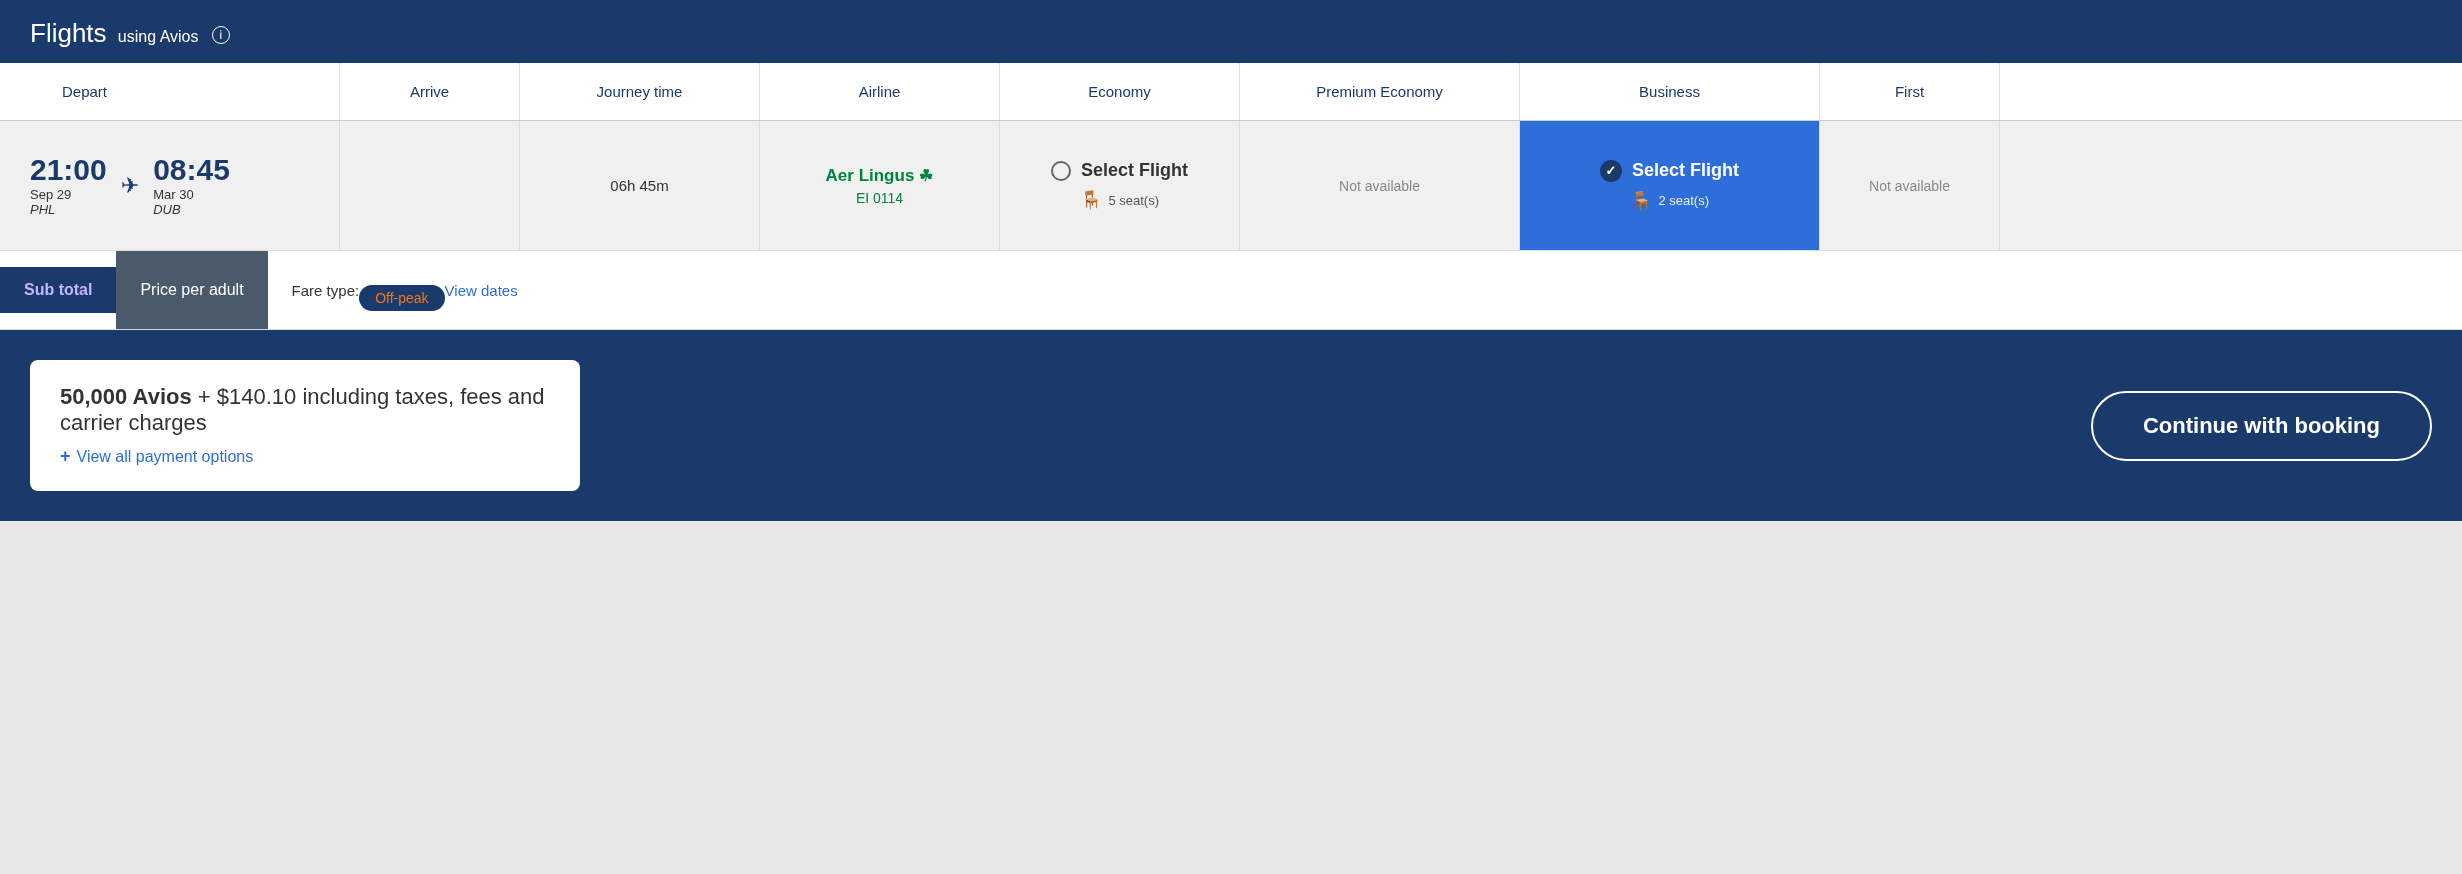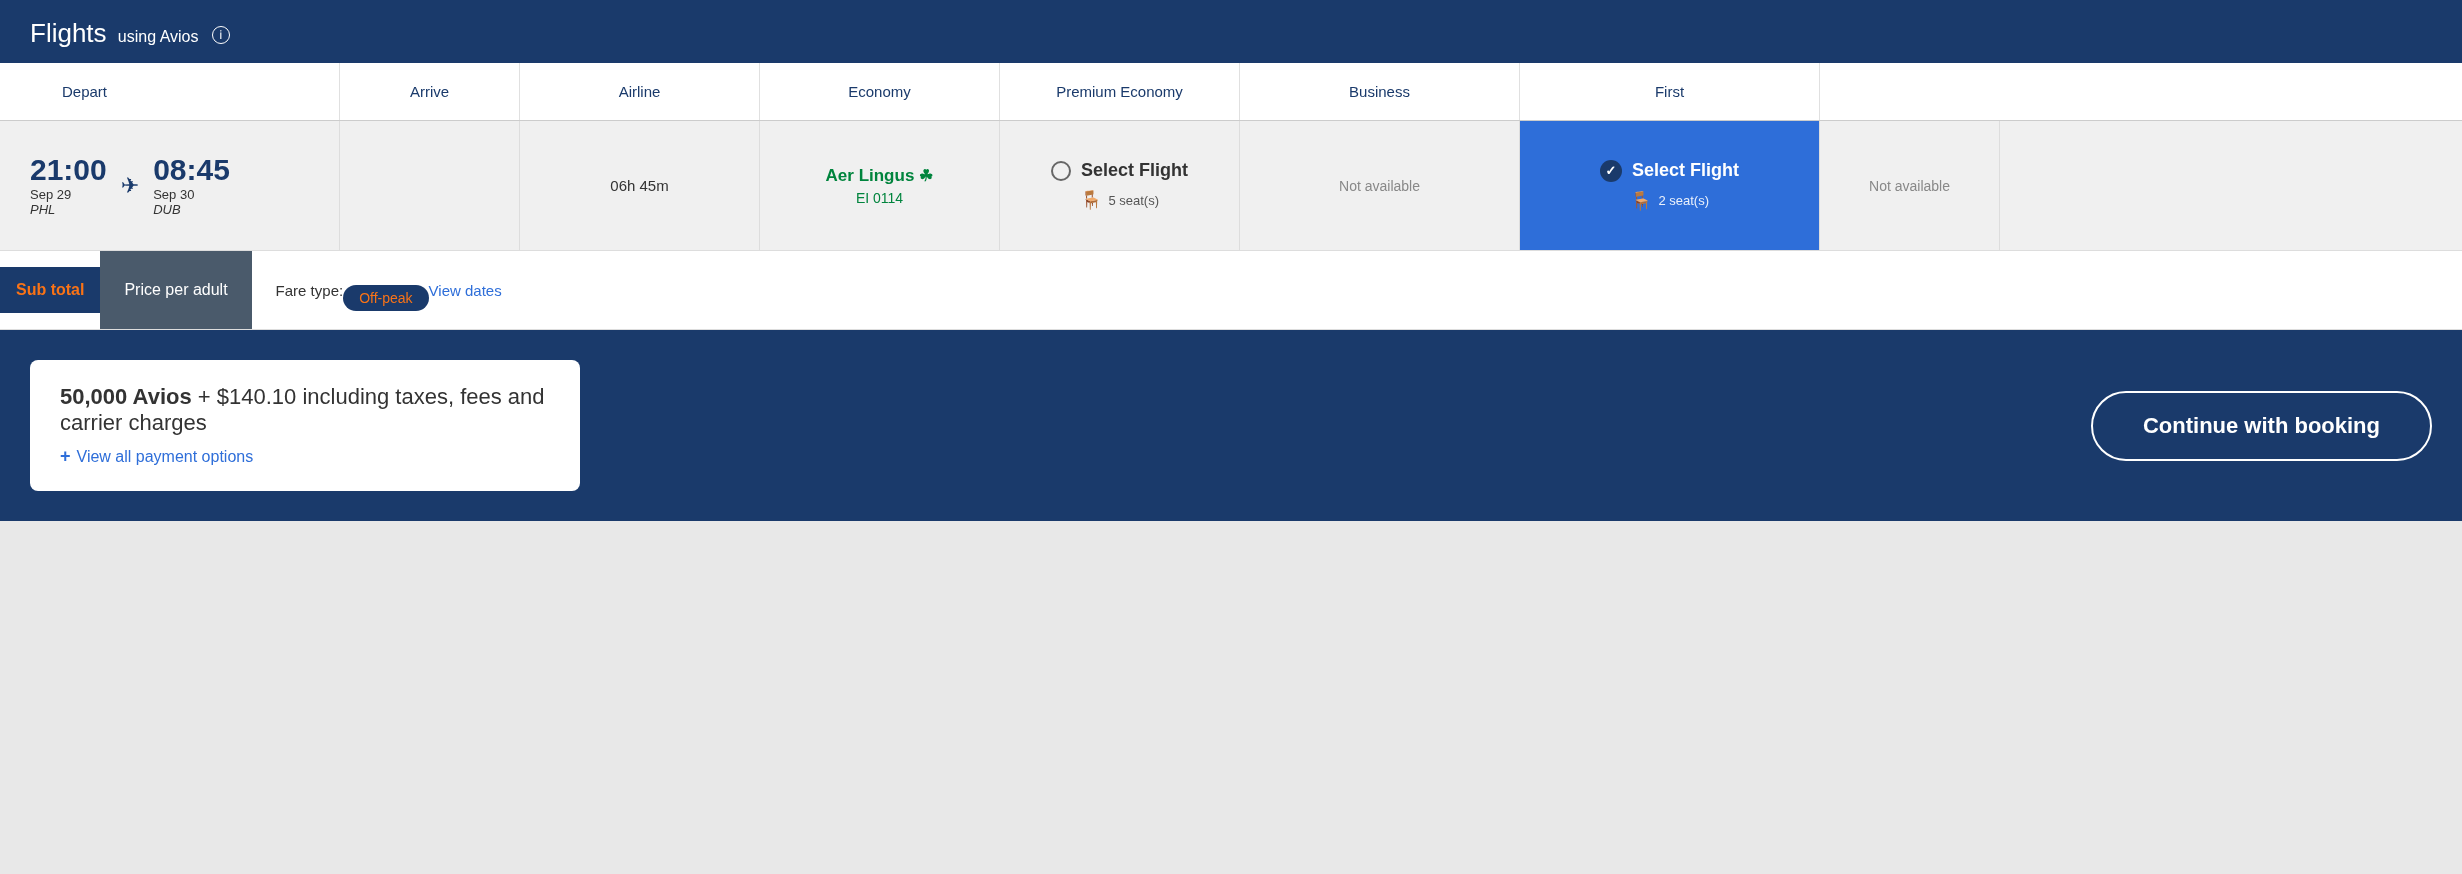--- a/index.html
+++ b/index.html
@@ -202,22 +202,22 @@
 
     .subtotal-row {
       display: flex;
       align-items: center;
       background: white;
       border-bottom: 1px solid #ddd;
       padding: 0;
     }
     .tab-sub-total {
       background: #1a3a6b;
-      color: #f97316;
-      padding: 14px 16px;
+      color: #c4b5fd;
+      padding: 14px 24px;
       font-size: 16px;
       font-weight: 600;
       cursor: pointer;
       text-align: right;
     }
     .tab-price-per-adult {
       background: #4a5a6b;
       color: white;
       padding: 30px 24px;
       font-size: 16px;
@@ -304,40 +304,41 @@
 
 <div class="header-bar">
   <span>Flights</span>
   <span class="avios-text">using Avios</span>
   <span class="info-icon">ℹ</span>
 </div>
 
 <div class="col-headers">
   <div class="col-header">Depart</div>
   <div class="col-header">Arrive</div>
+  <div class="col-header">Journey time</div>
   <div class="col-header">Airline</div>
   <div class="col-header">Economy</div>
   <div class="col-header">Premium Economy</div>
   <div class="col-header">Business</div>
   <div class="col-header">First</div>
 </div>
 
 <div class="flight-row">
 
   <div class="flight-cell depart-cell">
     <div class="depart-info">
       <div class="time-block">
         <span class="time-big">21:00</span>
         <span class="time-date">Sep 29</span>
         <span class="time-airport">PHL</span>
       </div>
       <span class="plane-icon">✈</span>
       <div class="time-block">
         <span class="time-big">08:45</span>
-        <span class="time-date">Sep 30</span>
+        <span class="time-date">Mar 30</span>
         <span class="time-airport">DUB</span>
       </div>
     </div>
   </div>
 
   <div class="flight-cell">
   </div>
 
   <div class="flight-cell">
     <span class="journey-time">06h 45m</span>

